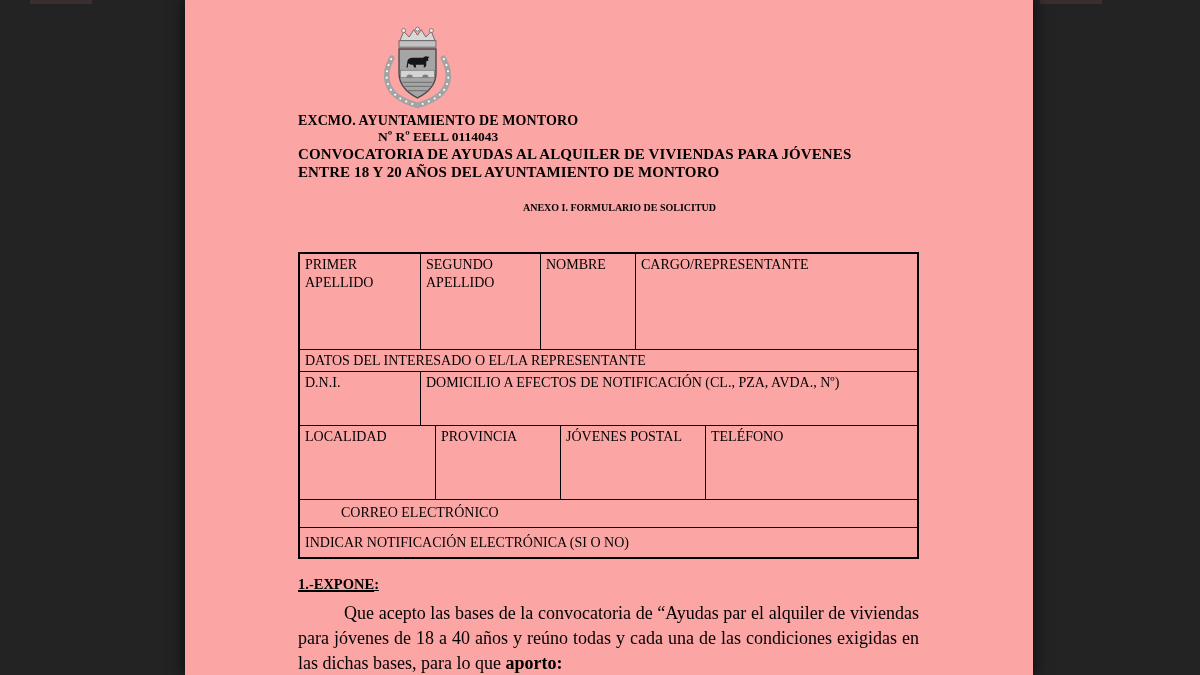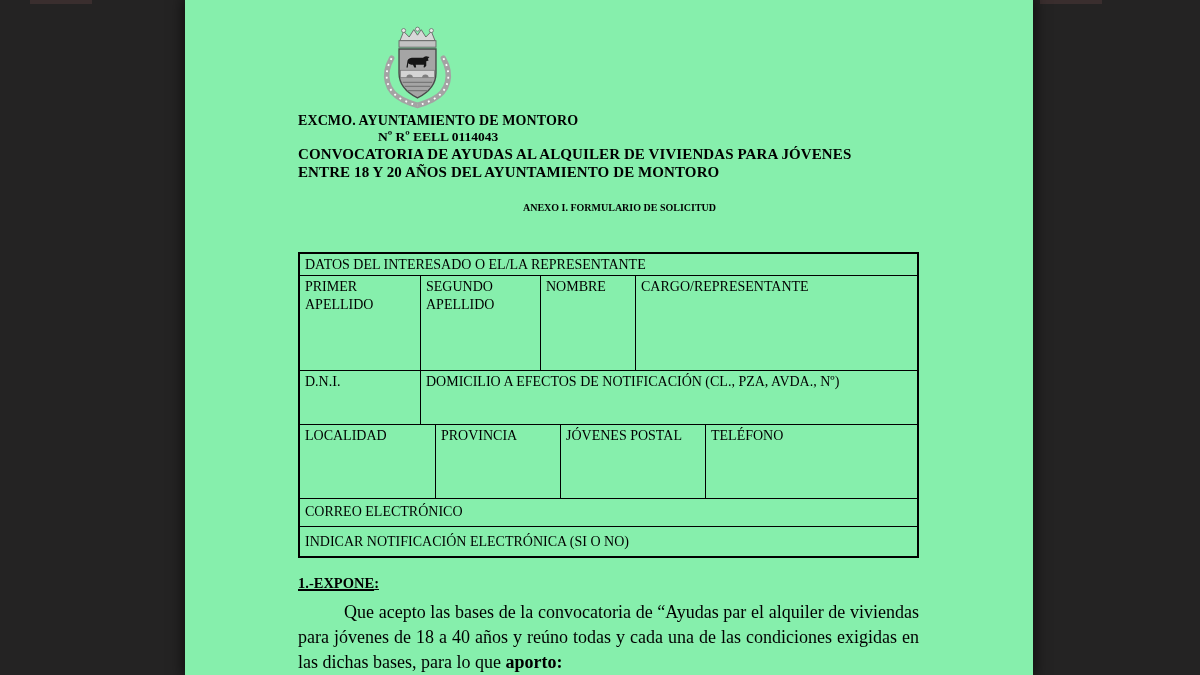--- a/index.html
+++ b/index.html
@@ -16,21 +16,21 @@
   .artifact { position:absolute; top:0; }
   .artifact.dark  { height:4px; background:#3a2e2e; }
   .artifact.light { height:2px; background:#f0eeee; }
   .a1 { left:30px;  width:62px; }
   .a2 { left:735px; width:26px; }
   .a3 { left:783px; width:28px; }
   .a4 { left:1040px; width:62px; }
 
   .paper {
     position:absolute; left:185px; top:0; width:848px; height:675px;
-    background:#86efac;
+    background:#fca5a5;
     box-shadow:0 0 12px 3px rgba(0,0,0,0.5);
     padding:0 92px 0 113px;
   }
 
   .crest { width:95px; height:85px; margin:25px 0 0 72px; }
 
   .org { margin-top:3px; width:max-content; }
   .org1 { font-weight:bold; font-size:14px; line-height:16px; letter-spacing:0.1px; }
   .org2 { font-weight:bold; font-size:13.5px; line-height:15px; text-align:center; }
 
@@ -42,21 +42,21 @@
   .tbl { margin-top:36px; border:2px solid #000; width:621px; font-size:14px; line-height:18px; }
   .trow { display:flex; }
   .trow + .trow { border-top:1px solid #000; }
   .tc { padding:2px 5px 0 5px; overflow:hidden; }
   .tc + .tc { border-left:1px solid #000; }
   .full { width:100%; }
   .rA .tc { min-height:21px; }
   .rB { height:95px; }
   .rC { height:54px; }
   .rD { height:74px; }
-  .rE .tc { min-height:27px; padding-top:4px; }
+  .rE .tc { min-height:27px; padding-top:4px;margin-left:36px; }
   .rF .tc { min-height:29px; padding-top:6px; }
   .cB1 { width:120px; } .cB2 { width:120px; } .cB3 { width:95px; } .cB4 { flex:1; }
   .cC1 { width:120px; } .cC2 { flex:1; }
   .cD1 { width:135px; } .cD2 { width:125px; } .cD3 { width:145px; } .cD4 { flex:1; }
 
   .expone-h { margin-top:17px; font-size:14.5px; font-weight:bold; line-height:17px;text-decoration:underline; }
   .expone-h .u { text-decoration:underline; text-underline-offset:2px; }
   .expone-p {
     margin-top:8px; width:621px; font-size:18px; line-height:25px;
     text-align:justify; text-indent:46px;
@@ -111,28 +111,28 @@
     </div>
 
     <div class="doc-title">
       <div>CONVOCATORIA DE AYUDAS AL ALQUILER DE VIVIENDAS PARA JÓVENES</div>
       <div>ENTRE 18 Y 20 AÑOS DEL AYUNTAMIENTO DE MONTORO</div>
     </div>
 
     <div class="anexo">ANEXO I. FORMULARIO DE SOLICITUD</div>
 
     <div class="tbl">
-      <div class="trow rA">
-        <div class="tc full">DATOS DEL INTERESADO O EL/LA REPRESENTANTE</div>
-      </div>
       <div class="trow rB">
         <div class="tc cB1">PRIMER APELLIDO</div>
         <div class="tc cB2">SEGUNDO APELLIDO</div>
         <div class="tc cB3">NOMBRE</div>
         <div class="tc cB4">CARGO/REPRESENTANTE</div>
+      </div>
+      <div class="trow rA">
+        <div class="tc full">DATOS DEL INTERESADO O EL/LA REPRESENTANTE</div>
       </div>
       <div class="trow rC">
         <div class="tc cC1">D.N.I.</div>
         <div class="tc cC2">DOMICILIO A EFECTOS DE NOTIFICACIÓN (CL., PZA, AVDA., Nº)</div>
       </div>
       <div class="trow rD">
         <div class="tc cD1">LOCALIDAD</div>
         <div class="tc cD2">PROVINCIA</div>
         <div class="tc cD3">JÓVENES POSTAL</div>
         <div class="tc cD4">TELÉFONO</div>

